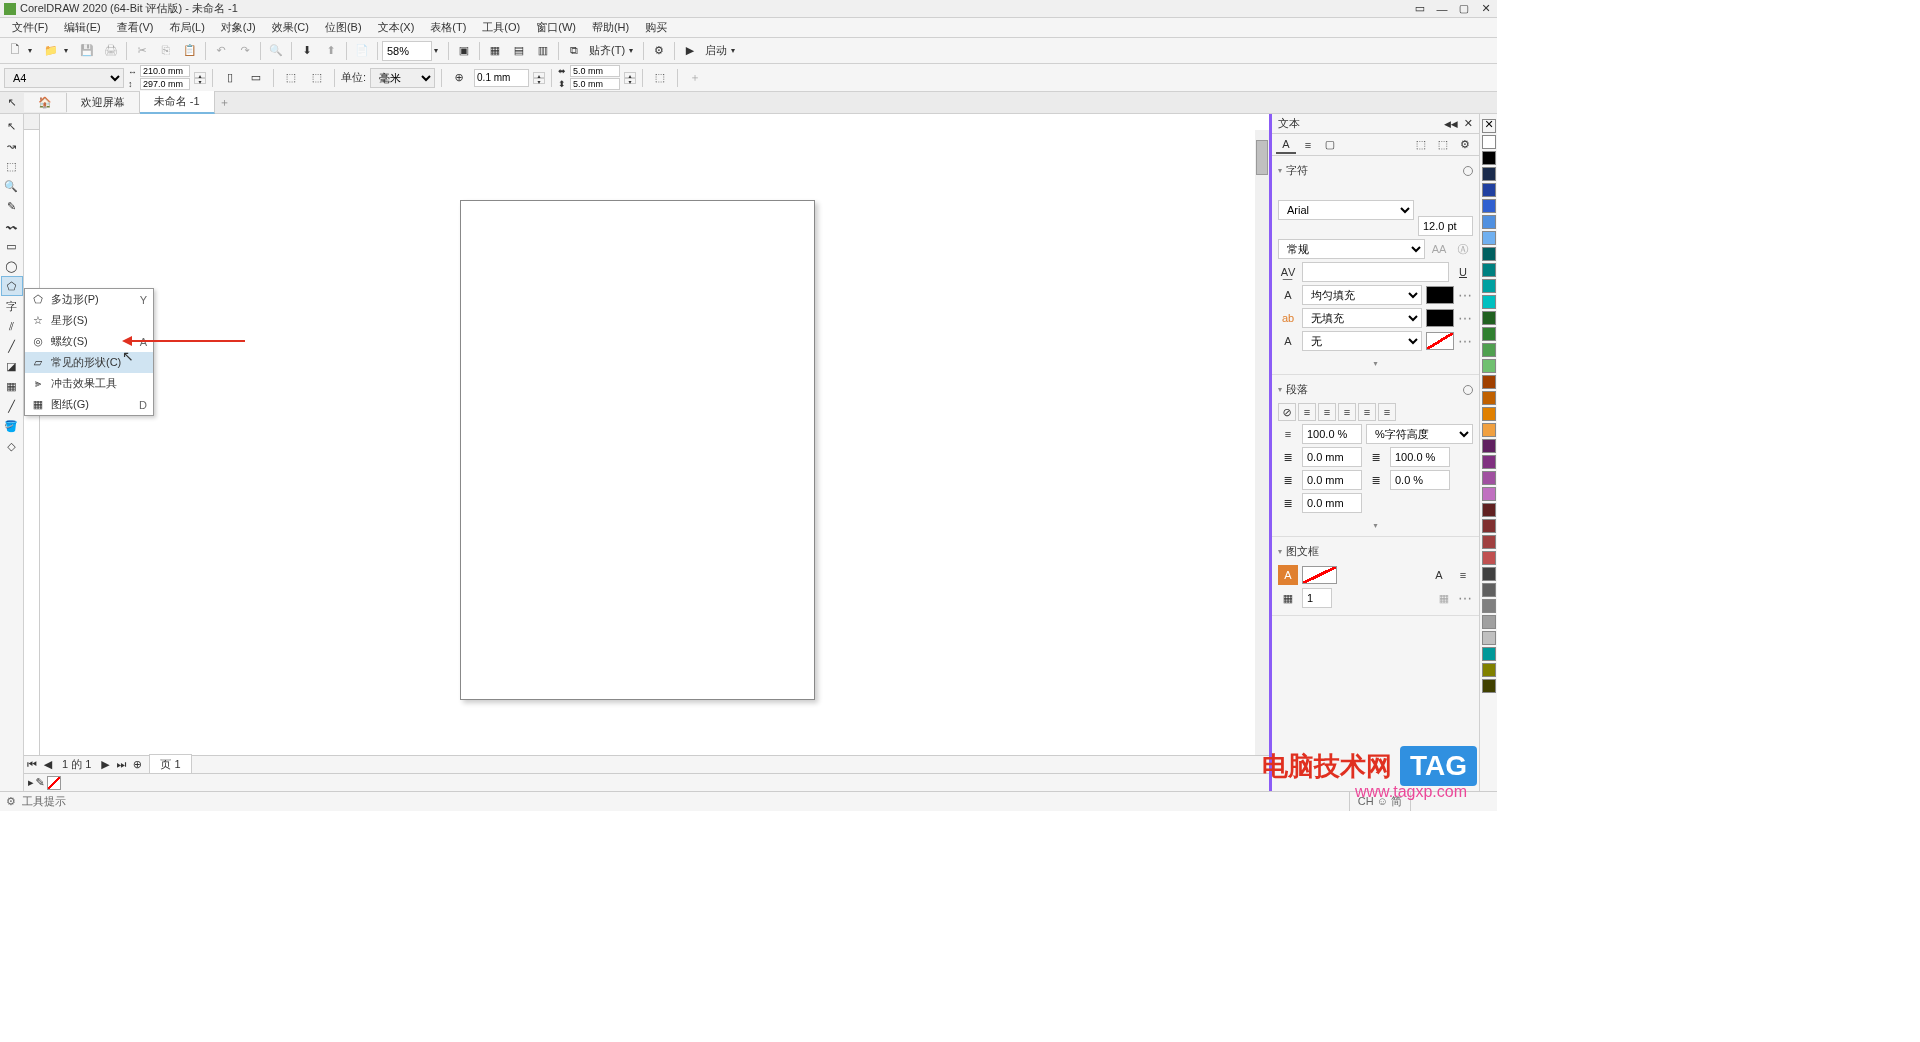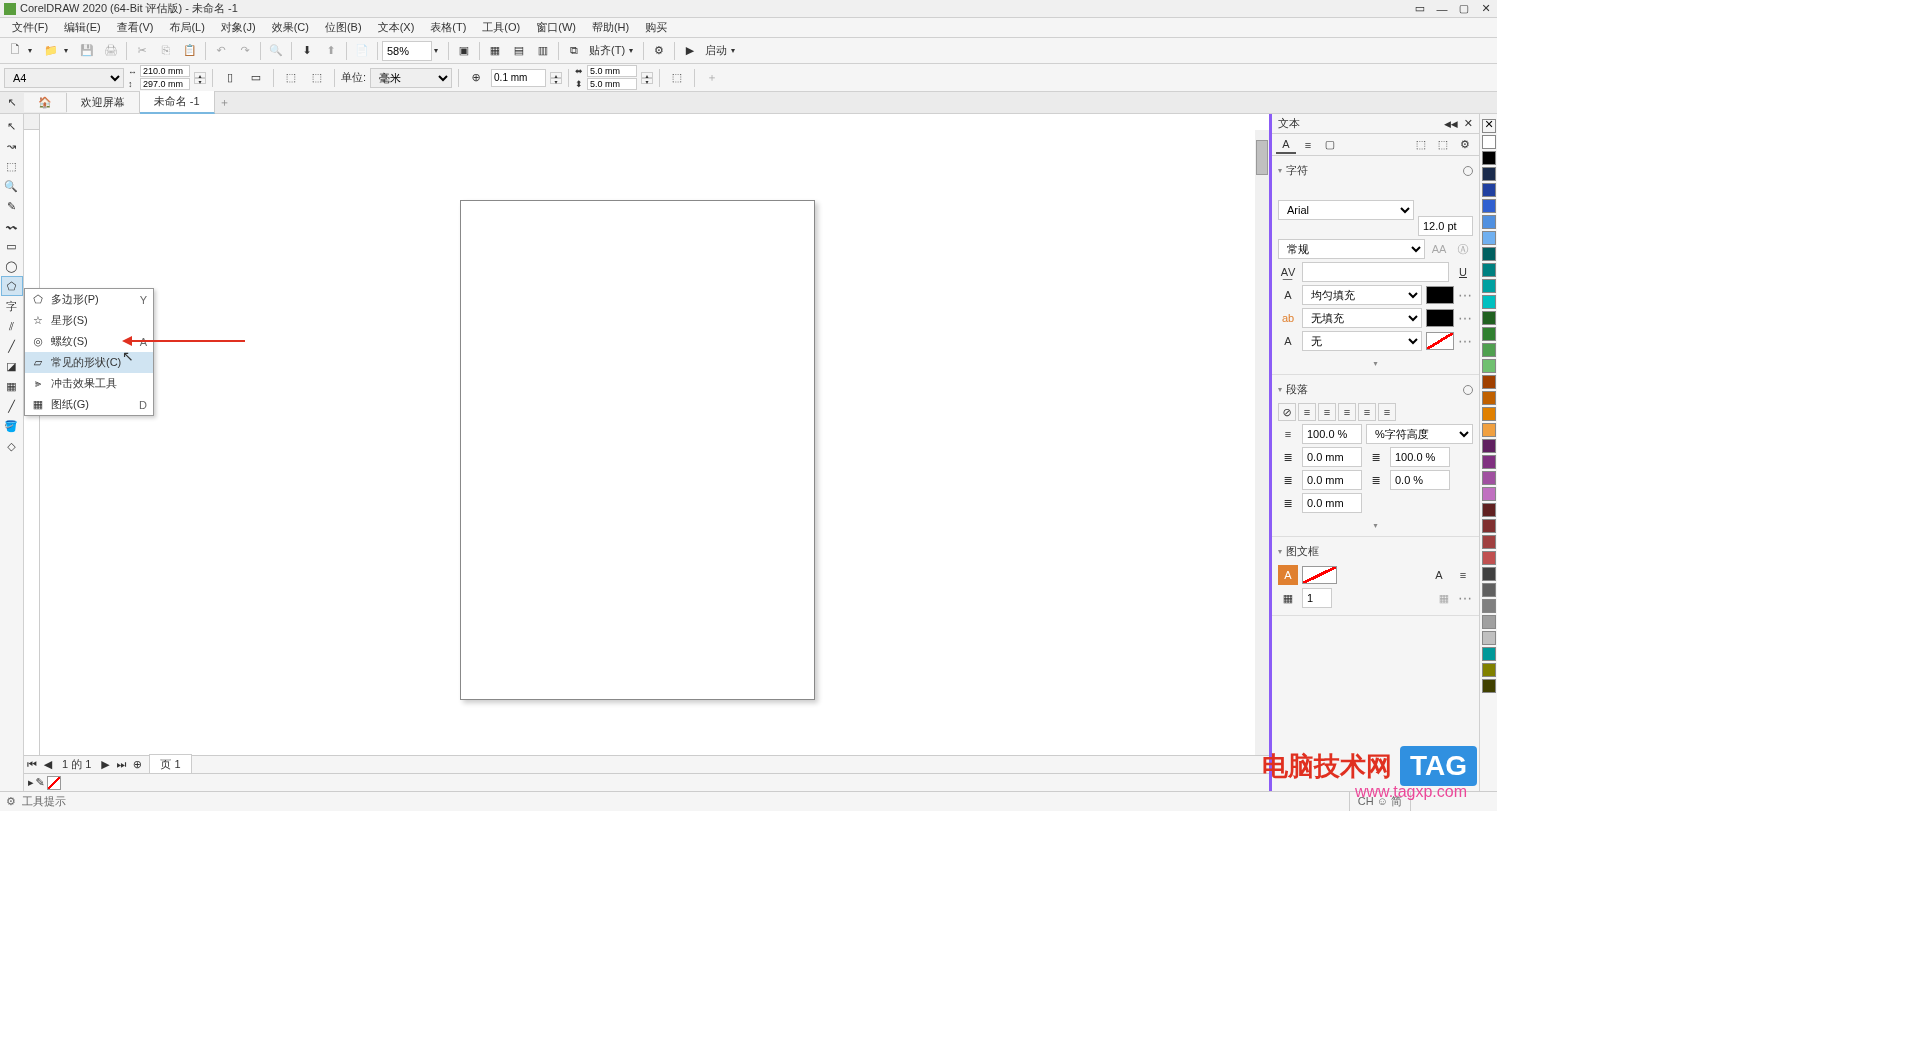--- a/index.html
+++ b/index.html
@@ -203,21 +203,21 @@
       <span class="spinner-btn">▾</span>
     </div>
   <span class="tool-sep"></span>
   <span class="tool-btn">▯</span>
   <span class="tool-btn">▭</span>
   <span class="tool-sep"></span>
   <span class="tool-btn">⬚</span>
   <span class="tool-btn">⬚</span>
   <span class="tool-sep"></span>
   <span>单位:</span>
-  <select class="prop-select" style="width:82px"><option>毫米</option></select>
+  <select class="prop-select" style="width:65px"><option>毫米</option></select>
   <span class="tool-sep"></span>
   <span class="tool-btn">⊕</span>
   <input class="prop-input" value="0.1 mm" style="">
   <div class="spinners">
       <span class="spinner-btn">▴</span>
       <span class="spinner-btn">▾</span>
     </div>
   <span class="tool-sep"></span>
   <div class="dim-group">
     <div class="dim-row">

